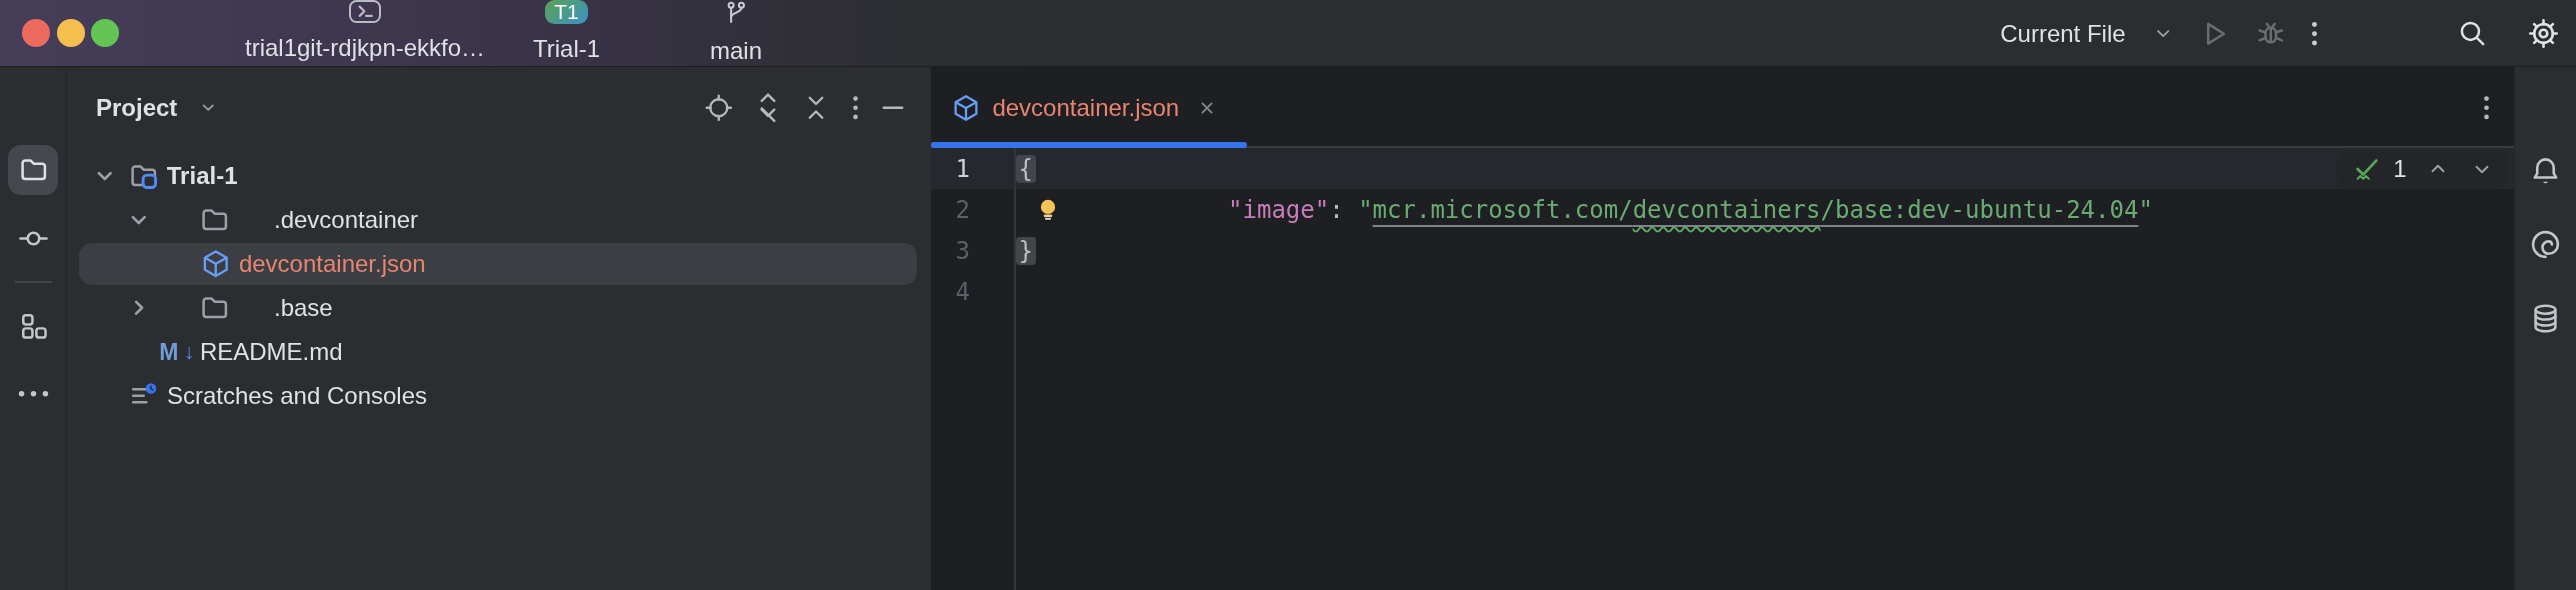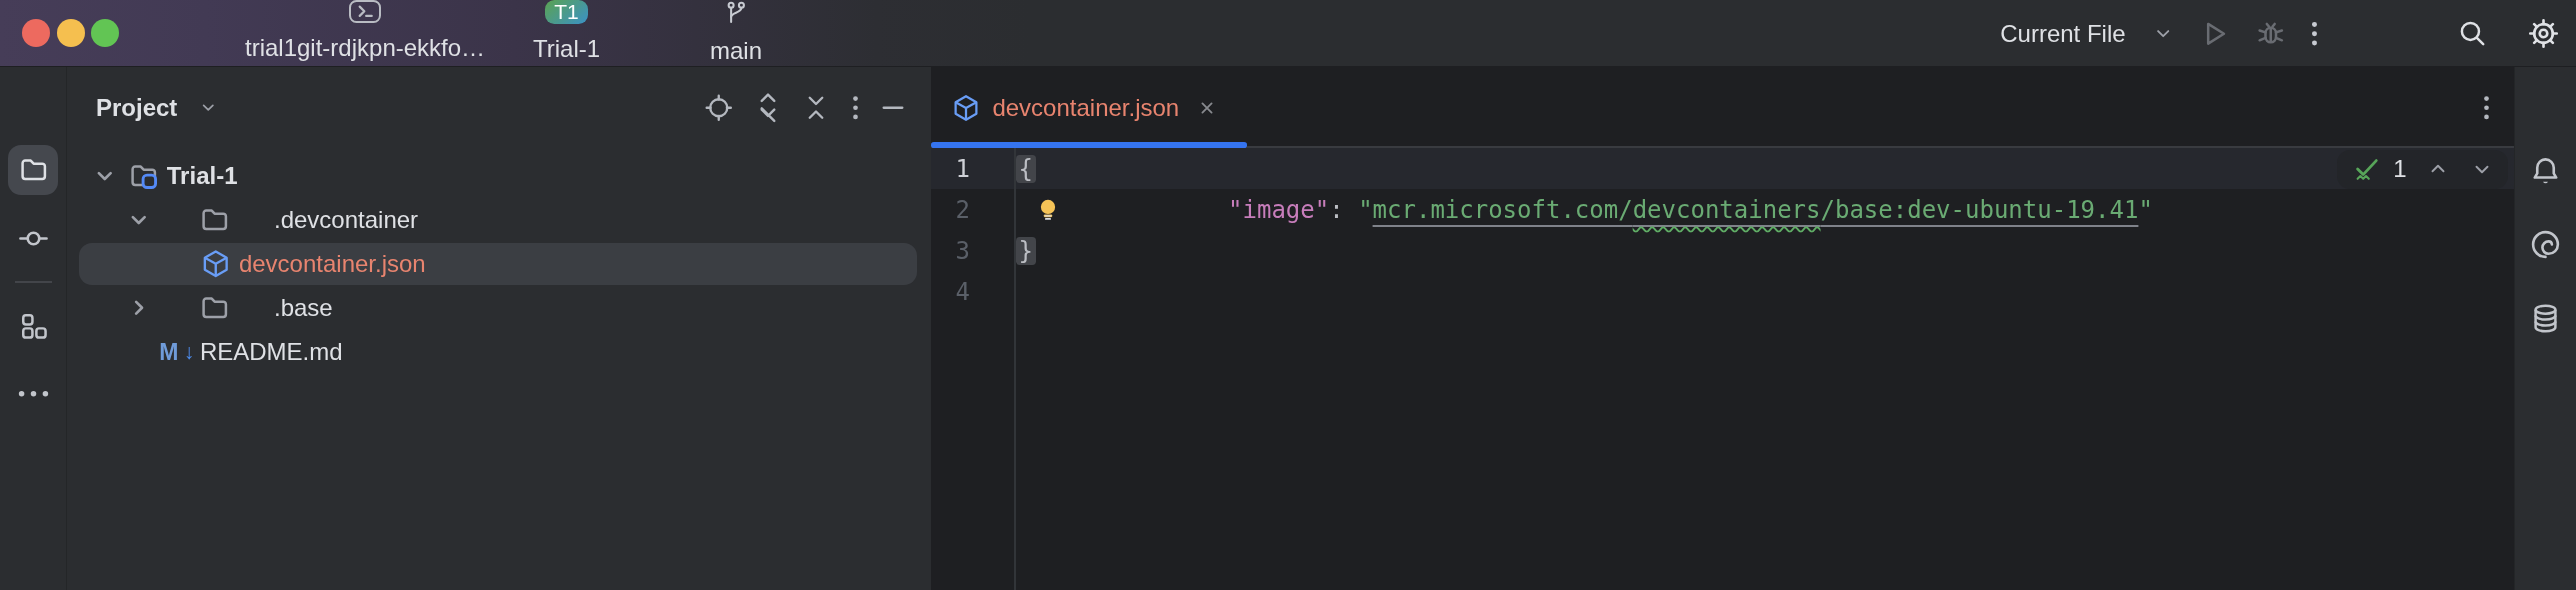--- a/index.html
+++ b/index.html
@@ -316,20 +316,32 @@
 
       <div class="trow pad1f">
         <span class="z md-ic">
           <span class="md-m">M</span>
             <span class="md-a">↓</span>
         </span>
         <span class="z tlabel">README.md</span>
       </div>
 
 
+      <div class="trow pad0f">
+        <span class="z">
+          <svg width="31.5" height="31.5" viewBox="0 0 24 24" fill="none">
+            <g stroke="#9da0a8" stroke-width="1.9" stroke-linecap="round">
+              <path d="M4 7h10M4 12h8M4 17h10"></path>
+            </g>
+            <circle cx="17.5" cy="6.5" r="4" fill="#3574f0"></circle>
+            <path d="M17.5 4.8v1.9l1.3.9" stroke="#2b2d30" stroke-width="1.2" fill="none" stroke-linecap="round"></path>
+          </svg>
+        </span>
+        <span class="z tlabel">Scratches and Consoles</span>
+      </div>
 
     </div>
   </div>
 
   <div style="position:absolute;left:929px;top:67px;width:3.7px;height:524px;"></div>
 
   <div class="editor">
     <div class="tabbar">
       <div class="tab">
         <span>
@@ -366,21 +378,21 @@
       <div class="crow">
         <span class="ln">2</span>
         <span class="ctext">
           <span class="bulb">
             <svg width="26" height="26" viewBox="0 0 24 24">
               <circle cx="12" cy="9.2" r="6.6" fill="#f5c357"></circle>
               <path d="M9.2 17.4h5.6" stroke="#f5c357" stroke-width="2.4" stroke-linecap="round"></path>
               <path d="M9.2 17.4h5.6" stroke="#d9dce2" stroke-width="1" stroke-linecap="round"></path>
               <path d="M10 20.2h4" stroke="#d9dce2" stroke-width="1.6" stroke-linecap="round"></path>
             </svg>
-          </span><span class="tok-key">"image"</span><span>: </span><span class="tok-str">"</span><span class="link"><span>mcr.microsoft.com/</span><span class="typo">devcontainers</span><span>/base:dev-ubuntu-19.41</span></span><span class="tok-str">"</span>
+          </span><span class="tok-key">"image"</span><span>: </span><span class="tok-str">"</span><span class="link"><span>mcr.microsoft.com/</span><span class="typo">devcontainers</span><span>/base:dev-ubuntu-24.04</span></span><span class="tok-str">"</span>
         </span>
       </div>
 
       <div class="crow">
         <span class="ln">3</span>
         <span class="ctext"><span class="brace-hl">}</span></span>
       </div>
 
       <div class="crow">
         <span class="ln">4</span>

